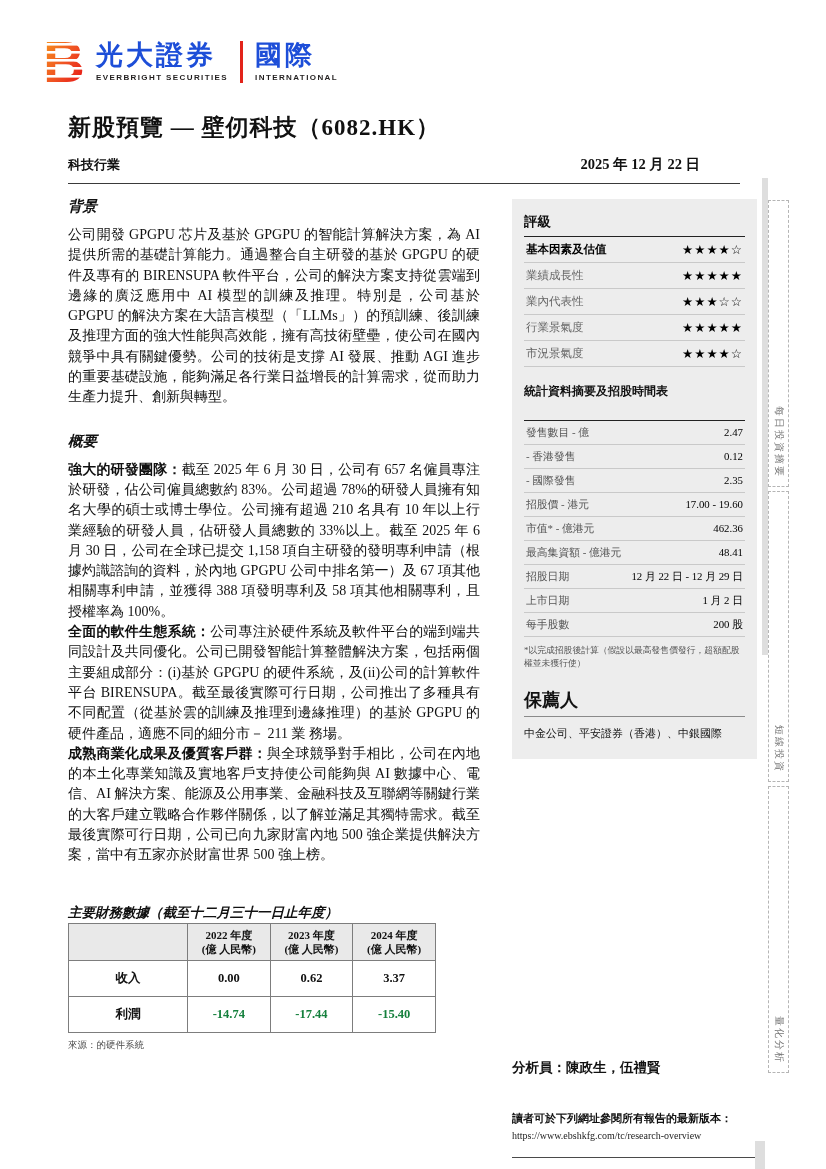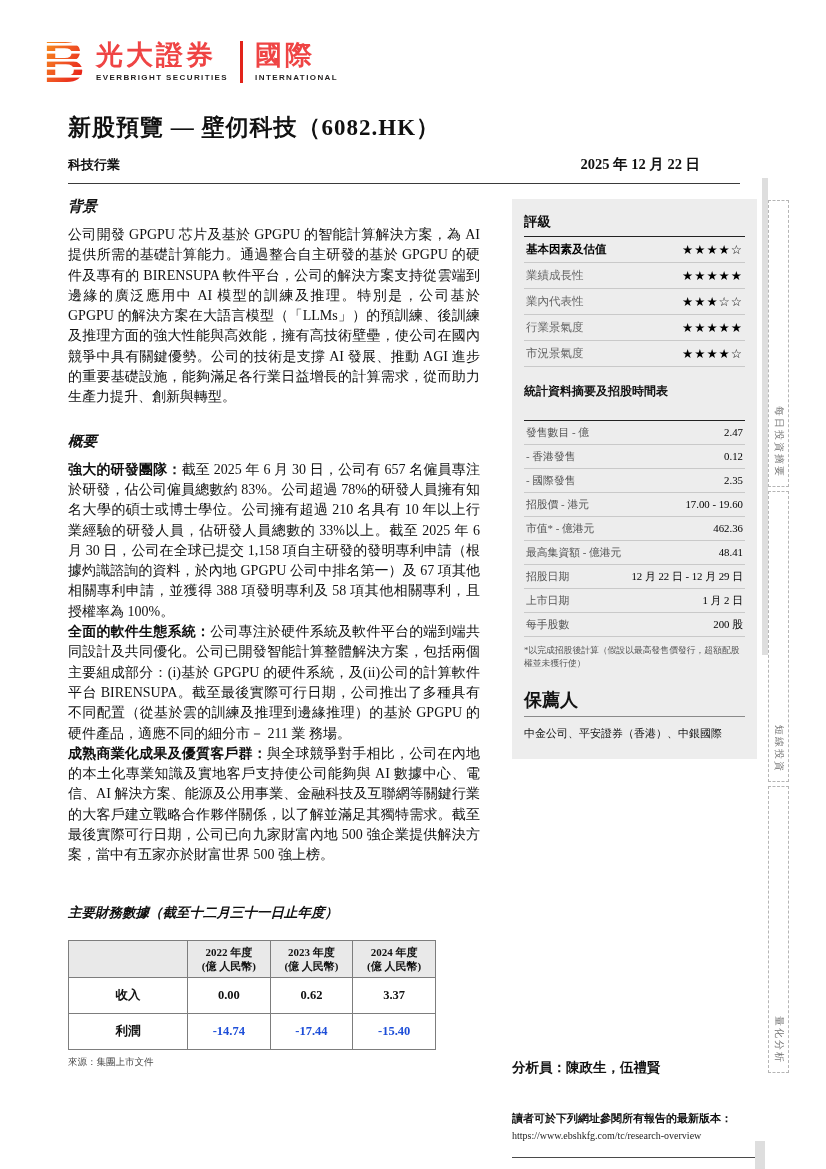--- a/index.html
+++ b/index.html
@@ -5,21 +5,21 @@
   html,body{margin:0;padding:0;background:#fff;}
   .page{position:relative;width:826px;height:1169px;background:#fff;overflow:hidden;
         font-family:"Liberation Serif","DejaVu Serif",serif;color:#111;}
 
   
   .logo{position:absolute;top:34px;left:42px;display:flex;align-items:center;}
   .logo svg{display:block;}
   .logo-text{display:flex;align-items:center;margin-left:10px;}
   .logo-col{display:flex;flex-direction:column;line-height:1;}
   .logo-cn{font-family:"Liberation Sans","DejaVu Sans",sans-serif;font-weight:bold;
-           font-size:27px;color:#ef4444;letter-spacing:3px;}
+           font-size:27px;color:#1d4ed8;letter-spacing:3px;}
   .logo-en{font-family:"Liberation Sans","DejaVu Sans",sans-serif;font-weight:bold;
            font-size:8px;color:#221f1f;letter-spacing:1.4px;margin-top:5px;}
   .logo-div{width:3px;height:42px;background:#e2231a;margin:0 12px;}
 
   
   .header-area{position:absolute;top:112px;left:68px;width:689px;}
   .doc-title{font-size:23px;font-weight:bold;letter-spacing:1px;}
   .subrow{display:flex;justify-content:space-between;align-items:flex-end;width:672px;margin-top:12px;}
   .industry{font-family:"Liberation Sans","DejaVu Sans",sans-serif;font-weight:bold;font-size:13px;}
   .date{font-weight:bold;font-size:14.5px;margin-right:40px;}
@@ -29,26 +29,26 @@
   .cols{display:flex;gap:32px;margin-top:13px;}
   .left-col{width:422px;}
   .right-col{width:245px;}
 
   .sec-heading{font-size:14.5px;font-weight:bold;font-style:italic;margin:0 0 9px 0;}
   p.body{font-size:14px;line-height:1.45;text-align:justify;margin:0;}
   .sec{margin-bottom:24px;}
   .sec-gap{margin-bottom:27px;}
 
   
-  .fin-title{font-size:13.5px;font-weight:bold;font-style:italic;margin:38px 0 18px 0;}
+  .fin-title{font-size:13.5px;font-weight:bold;font-style:italic;margin:38px 0 1px 0;}
   table.fin{border-collapse:collapse;width:368px;table-layout:fixed;}
   table.fin th,table.fin td{border:1px solid #7d7d7d;text-align:center;}
   table.fin th{background:#e9e9e9;font-size:11px;font-weight:bold;line-height:1.3;padding:4px 2px;}
   table.fin td{font-size:12.5px;font-weight:bold;padding:9px 2px;}
-  td.neg{color:#1d4ed8;}
+  td.neg{color:#15803d;}
   .src{font-size:9.5px;color:#4a4a4a;margin-top:6px;}
 
   
   .panel{background:#ededed;padding:14px 12px 18px 12px;margin-top:2px;}
   .panel-h{font-size:13.5px;font-weight:bold;border-bottom:1.5px solid #222;
            padding-bottom:5px;margin:0;}
   .rate-row{display:flex;justify-content:space-between;align-items:center;
             padding:5px 2px;border-bottom:1px solid #c9c9c9;font-size:11.5px;}
   .rate-label{color:#666;}
   .rate-label.first{color:#000;font-weight:bold;}
@@ -170,21 +170,21 @@
               <td>3.37</td>
             </tr>
             <tr>
               <td>利潤</td>
               <td class="neg">-14.74</td>
               <td class="neg">-17.44</td>
               <td class="neg">-15.40</td>
             </tr>
           </tbody>
         </table>
-        <div class="src">來源：集團上市文件</div>
+        <div class="src">來源：的硬件系統</div>
       </div>
 
       <div class="right-col">
         <div class="panel">
           <div class="panel-h">評級</div>
 
           <div class="rate-row">
             <span class="rate-label first">基本因素及估值</span>
             <span class="stars">★★★★☆</span>
           </div>

